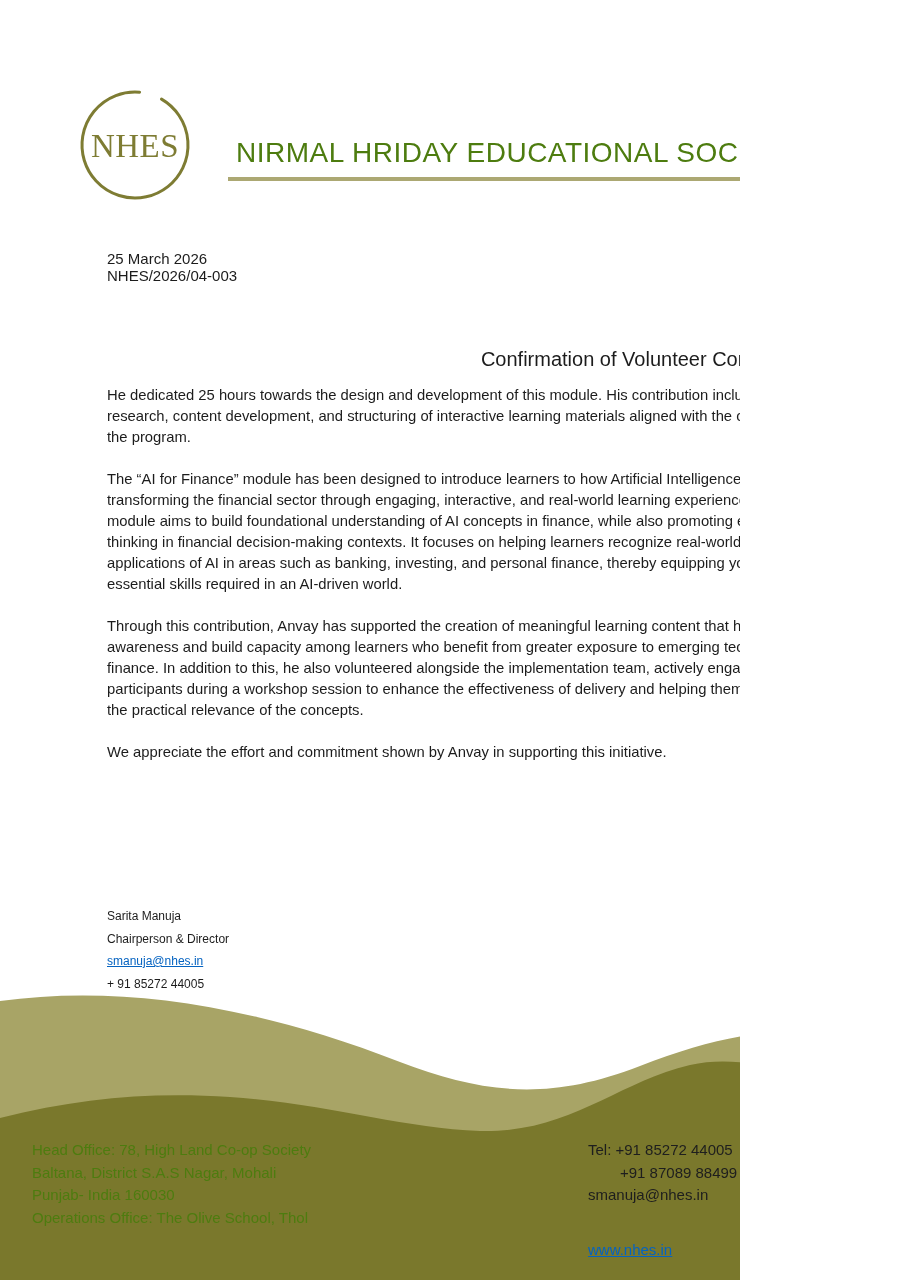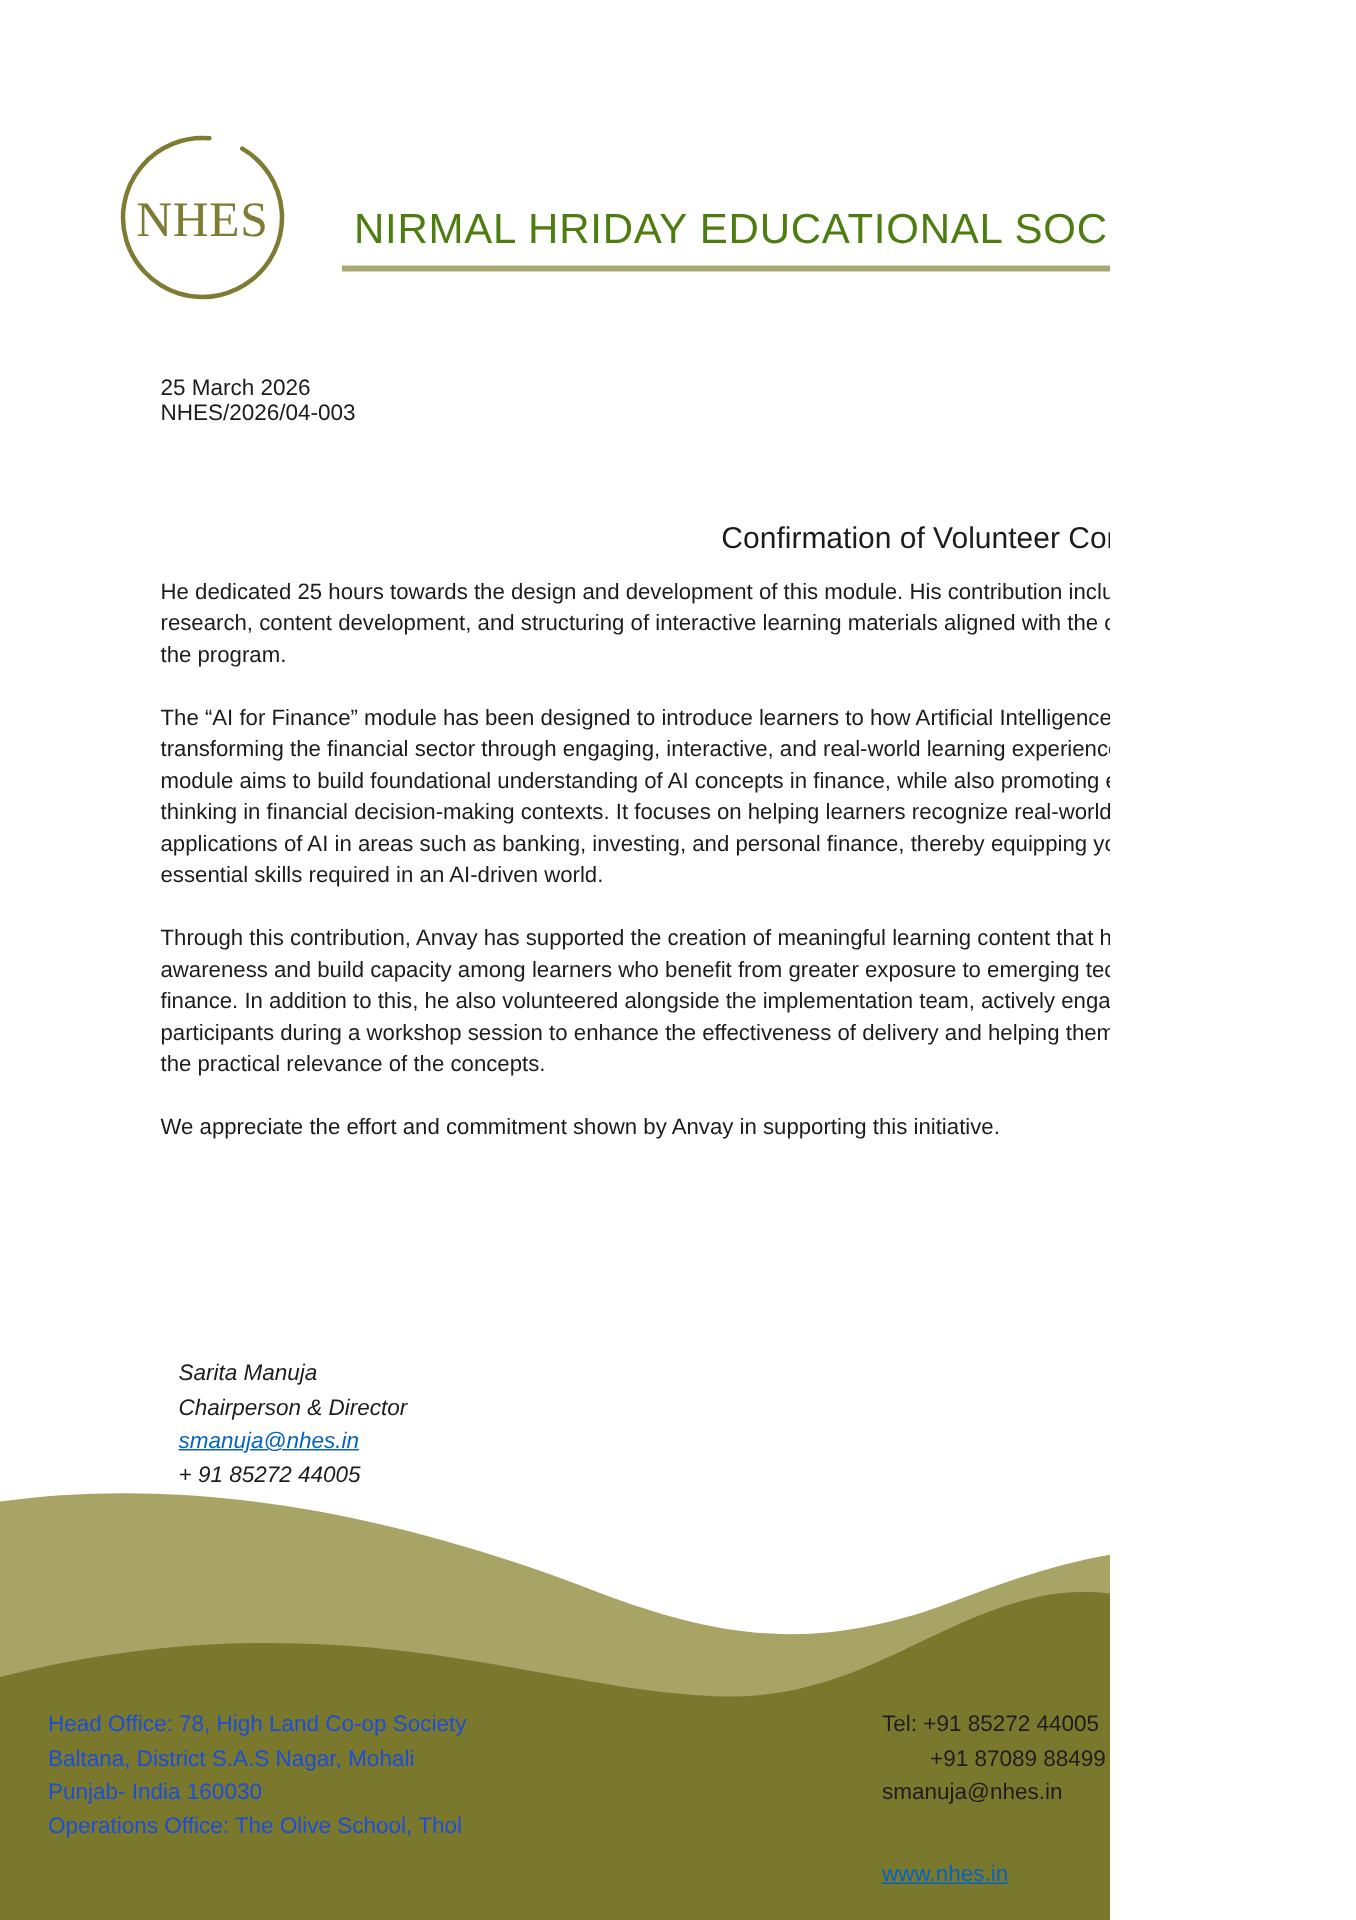--- a/index.html
+++ b/index.html
@@ -62,25 +62,24 @@
     top: 385px;
     width: 716px;
     font-size: 14.8px;
     line-height: 21px;
   }
   .letter-body p { margin-bottom: 21px; }
 
   
   .signature {
     position: absolute;
-    left: 119px;
+    left: 107px;
     top: 905px;
-    font-size: 15px;
+    font-size: 12px;
     line-height: 22.5px;
-    font-style: italic;
   }
   a.link {
     color: #0563C1;
     text-decoration: underline;
     cursor: pointer;
   }
 
   
   .waves {
     position: absolute;
@@ -91,21 +90,21 @@
     display: block;
   }
 
   
   .footer-left {
     position: absolute;
     left: 32px;
     top: 1139px;
     font-size: 15px;
     line-height: 22.5px;
-    color: #1d4ed8;
+    color: #4d7c0f;
   }
   .footer-right {
     position: absolute;
     left: 588px;
     top: 1139px;
     font-size: 15px;
     line-height: 22.5px;
     color: #1e1e1e;
   }
   .footer-right .tel2 { padding-left: 32px; }

